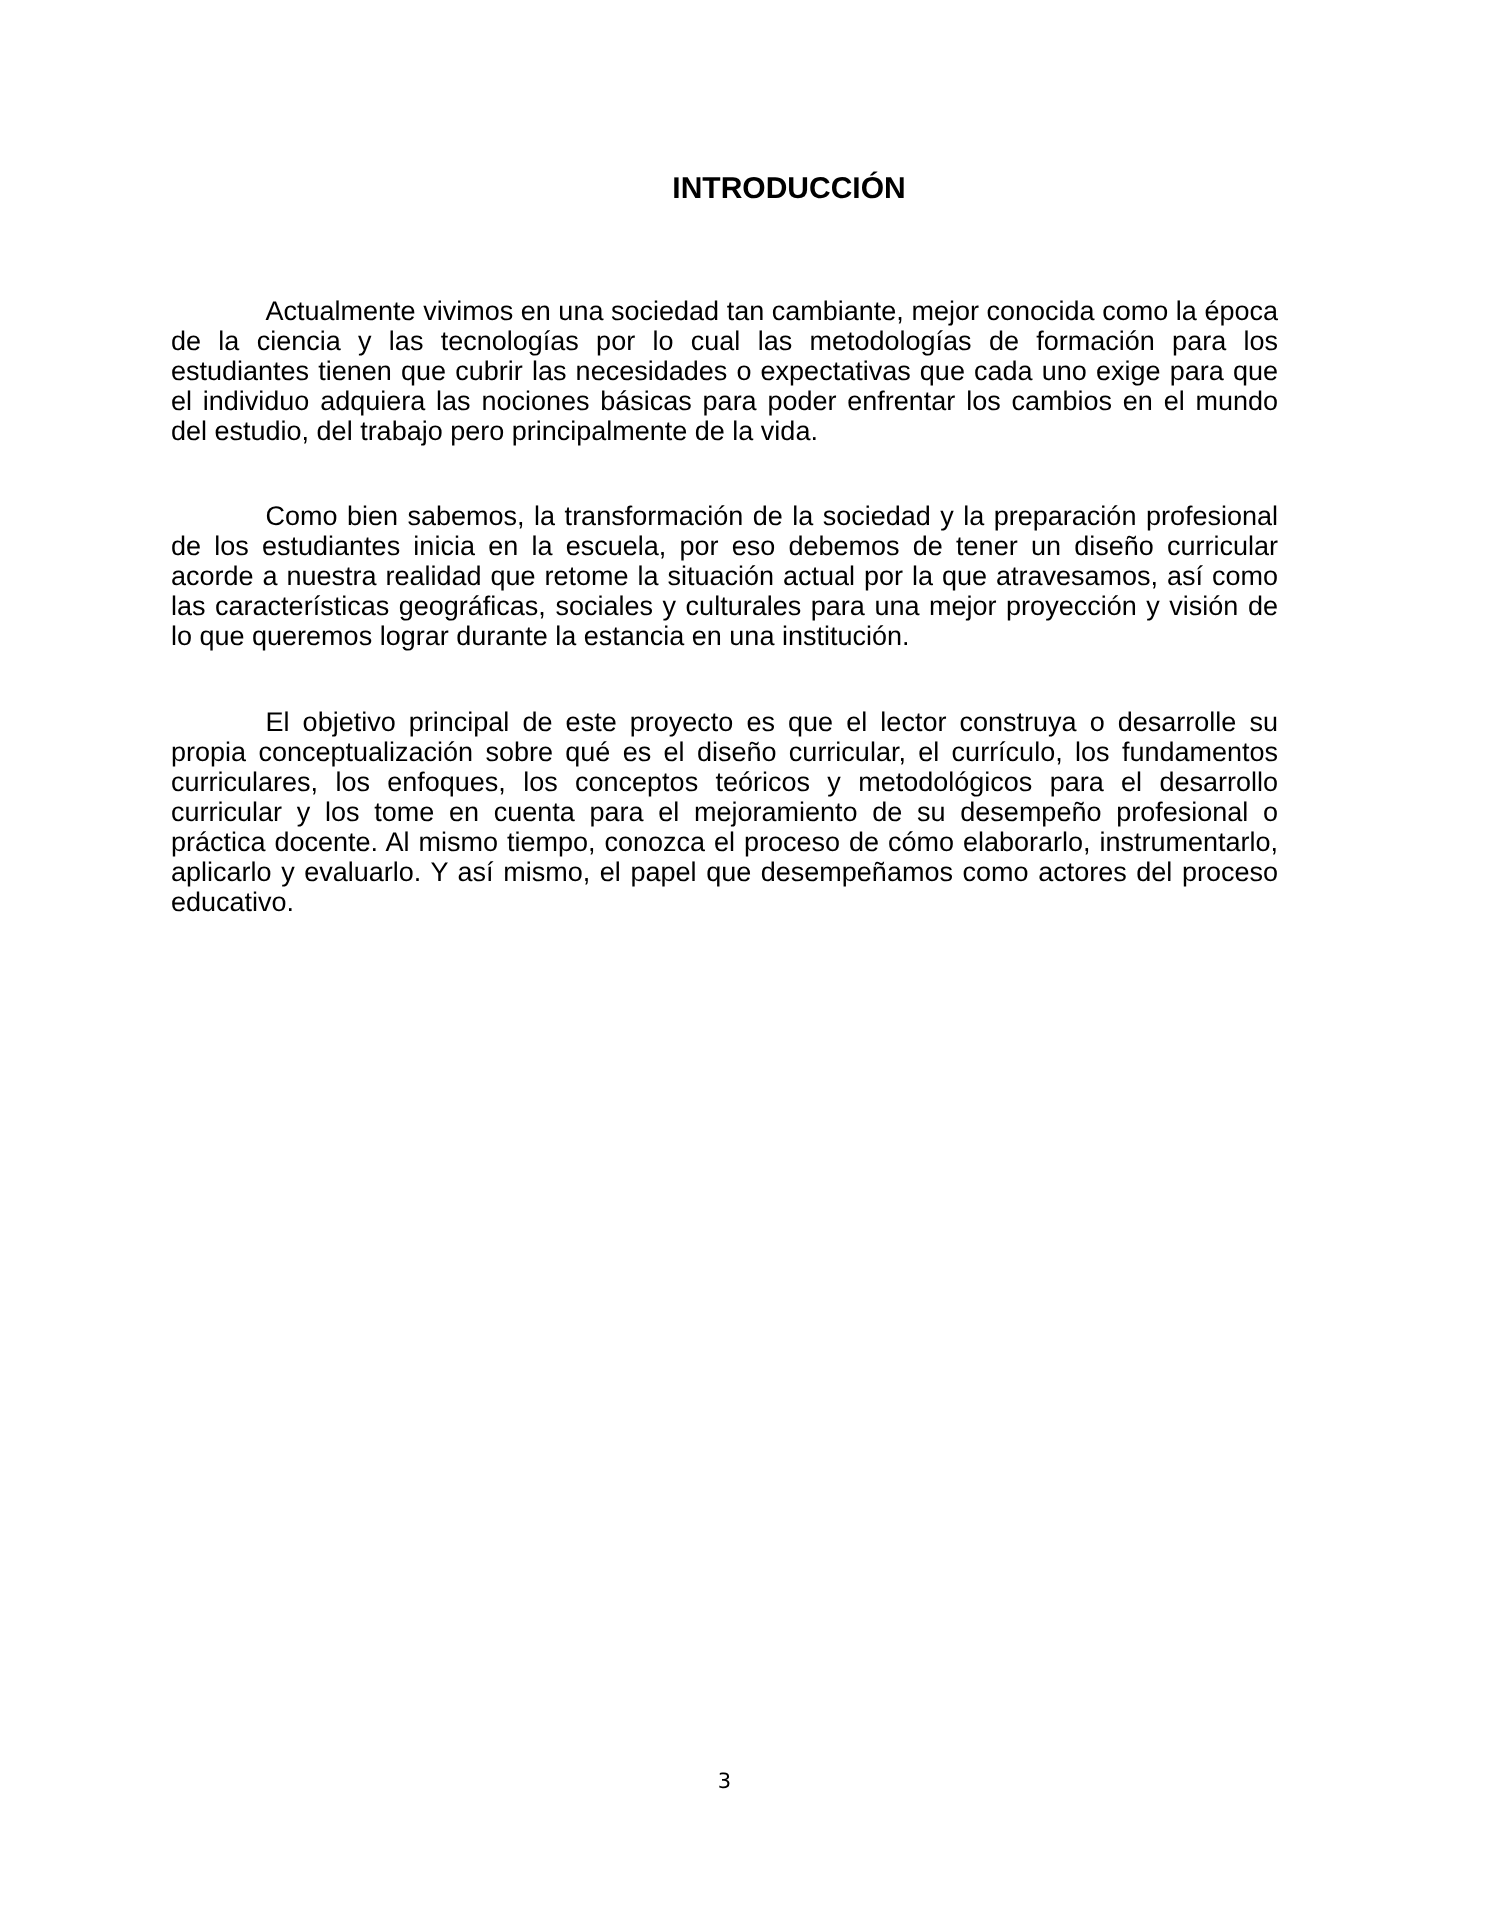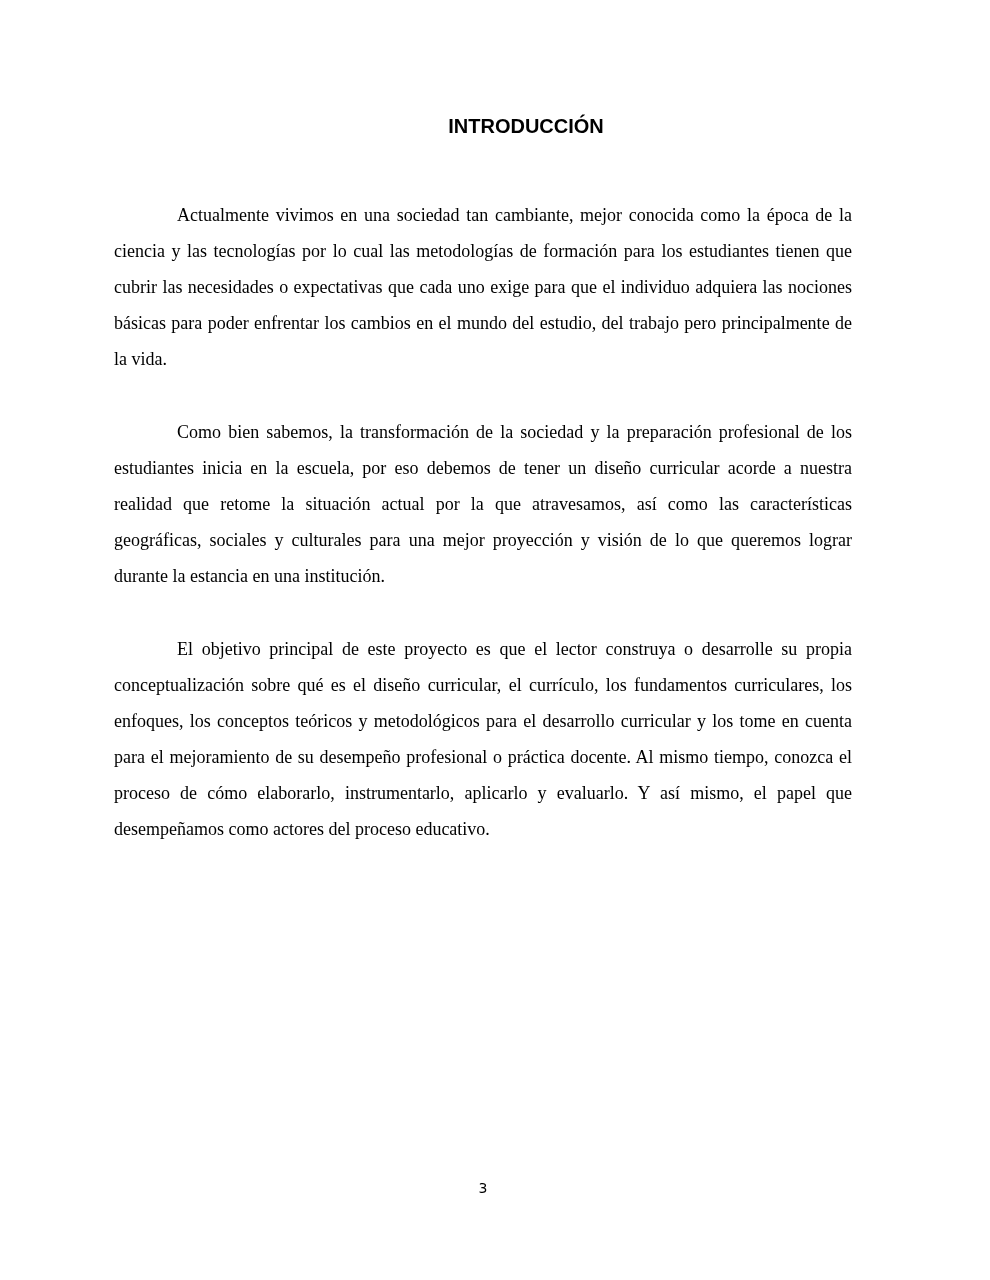--- a/index.html
+++ b/index.html
@@ -36,24 +36,23 @@
     }
     .body-text {
       position: absolute;
       left: 114px;
       width: 738px;
       top: 197px;
     }
     .para {
       margin: 0;
       font-size: 18px;
-      line-height: 36px;
+      line-height: 20px;
       text-align: justify;
       text-indent: 63px;
-      font-family: Liberation Serif, serif;
     }
     .para + .para {
       margin-top: 37px;
     }
     .page-number {
       position: absolute;
       left: 0;
       width: 966px;
       top: 1180px;
       text-align: center;

